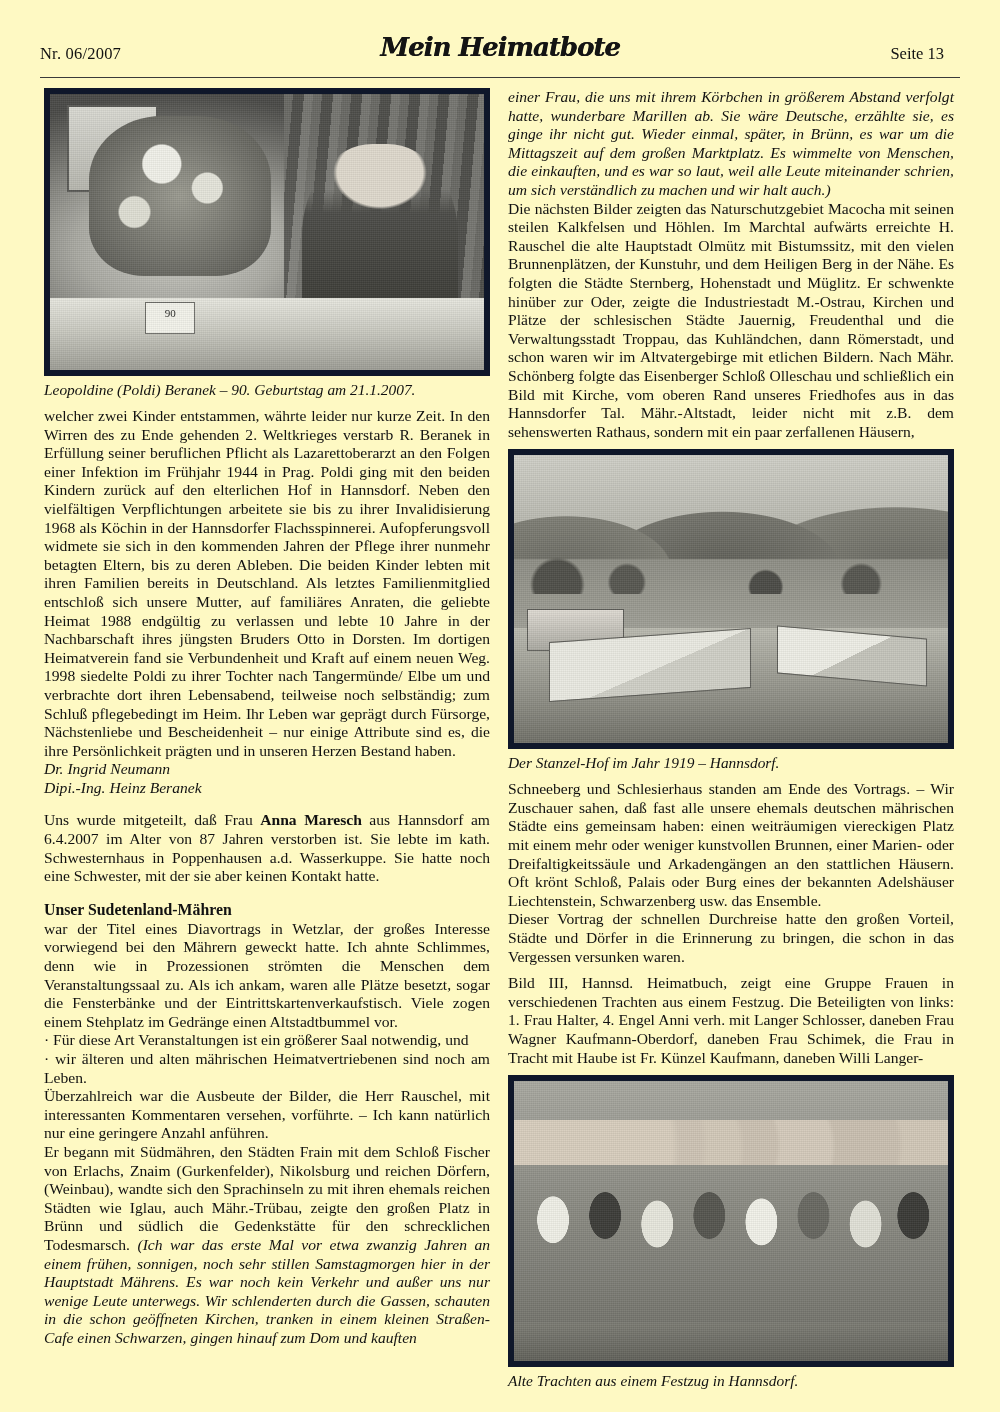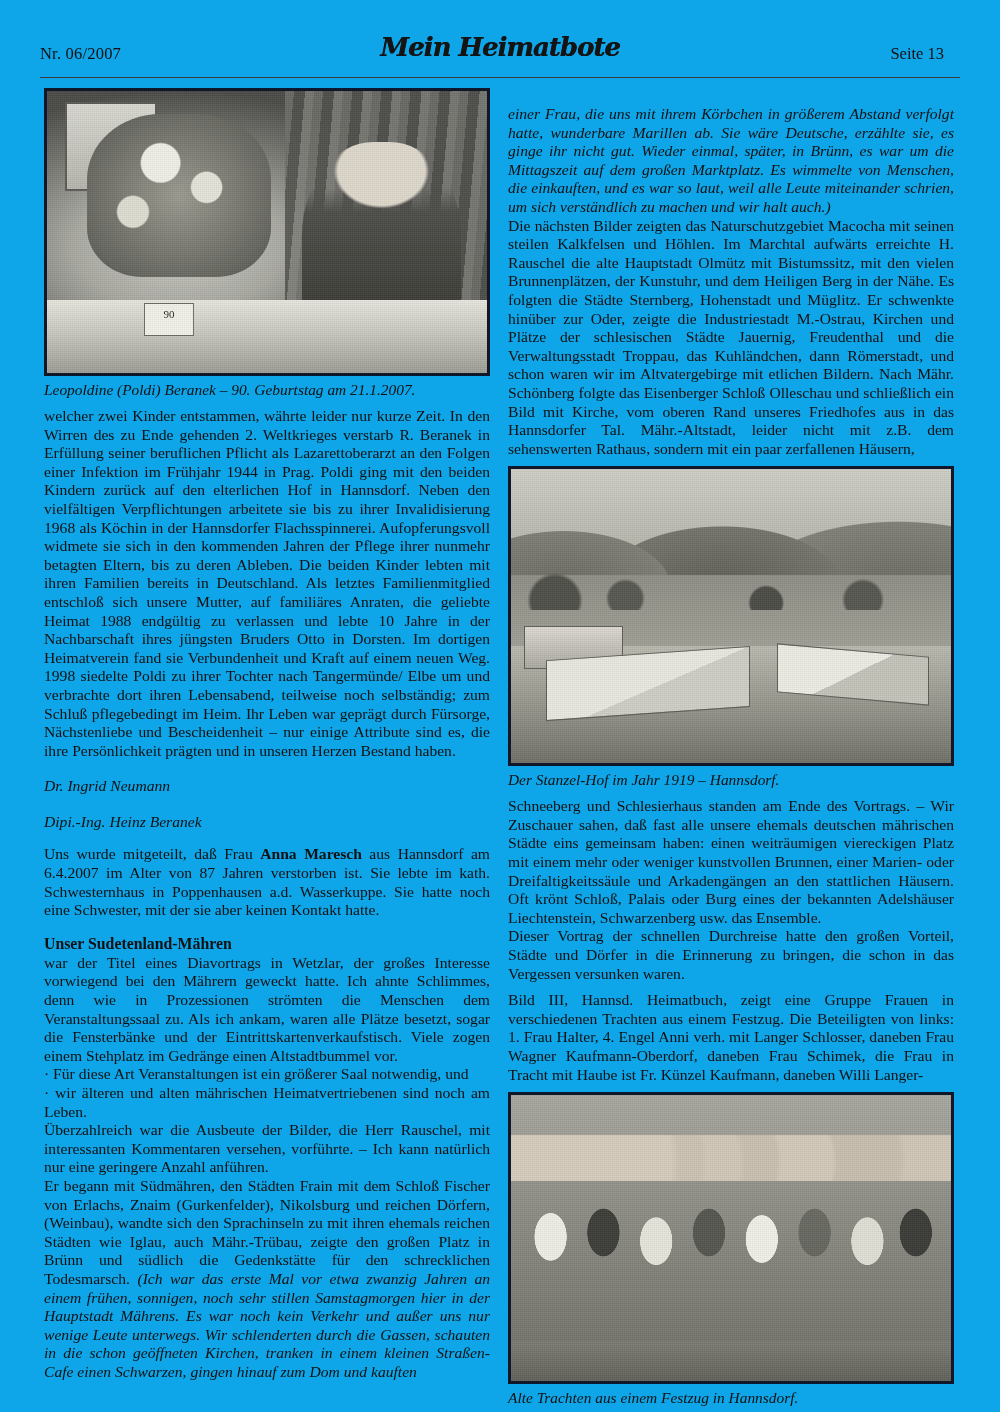--- a/index.html
+++ b/index.html
@@ -11,21 +11,21 @@
     width: 1000px;
     height: 1412px;
     font-family: "Liberation Serif", serif;
     color: #111;
     overflow: hidden;
   }
   .page {
     position: relative;
     width: 1000px;
     height: 1412px;
-    background: #0ea5e9;
+    background: #fef9c3;
     box-sizing: border-box;
     padding: 16px;
   }
   
   .masthead {
     position: absolute;
     top: 34px;
     left: 40px;
     right: 40px;
     height: 40px;
@@ -75,21 +75,21 @@
   .col-right { left: 508px; }
 
   p {
     margin: 0;
     font-size: 15.6px;
     line-height: 18.6px;
     text-align: justify;
     text-justify: inter-word;
     hyphens: none;
   }
-  .italic { font-style: italic; margin-top: 17px; }
+  .italic { font-style: italic; }
   .bold { font-weight: bold; }
   .right { }
   .caption {
     font-style: italic;
     font-size: 15.4px;
     line-height: 18px;
     margin-top: 5px;
     text-align: left;
   }
   .spacer-sm { height: 8px; }
@@ -100,21 +100,21 @@
     line-height: 19px;
     margin-top: 14px;
     margin-bottom: 1px;
   }
   
   .photo {
     position: relative;
     width: 100%;
     background: #8d8d8d;
     overflow: hidden;
-    border: 3px solid #0f172a;
+    border: 6px solid #0f172a;
     box-sizing: border-box;
   }
   .ph-noise {
     position: absolute;
     inset: 0;
     opacity: 0.55;
     background-image:
       repeating-linear-gradient(0deg, rgba(255,255,255,0.07) 0 1px, rgba(0,0,0,0.07) 1px 2px),
       repeating-linear-gradient(90deg, rgba(255,255,255,0.05) 0 1px, rgba(0,0,0,0.05) 1px 2px);
   }

